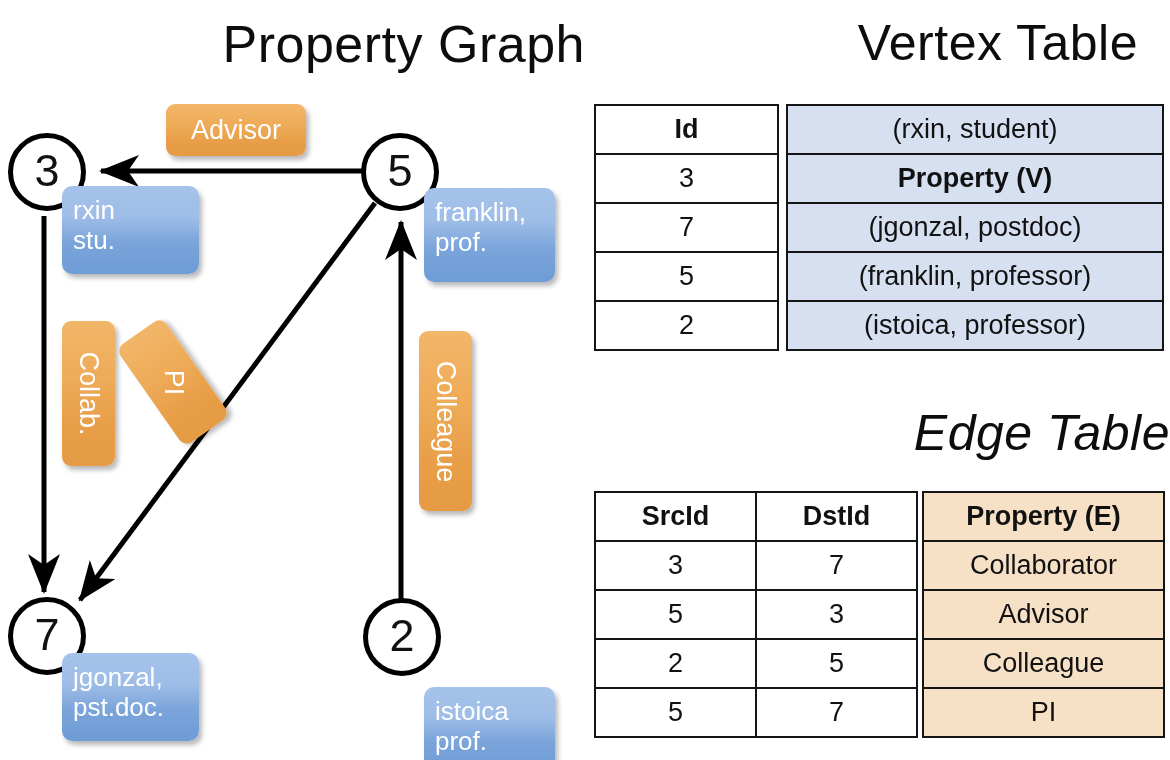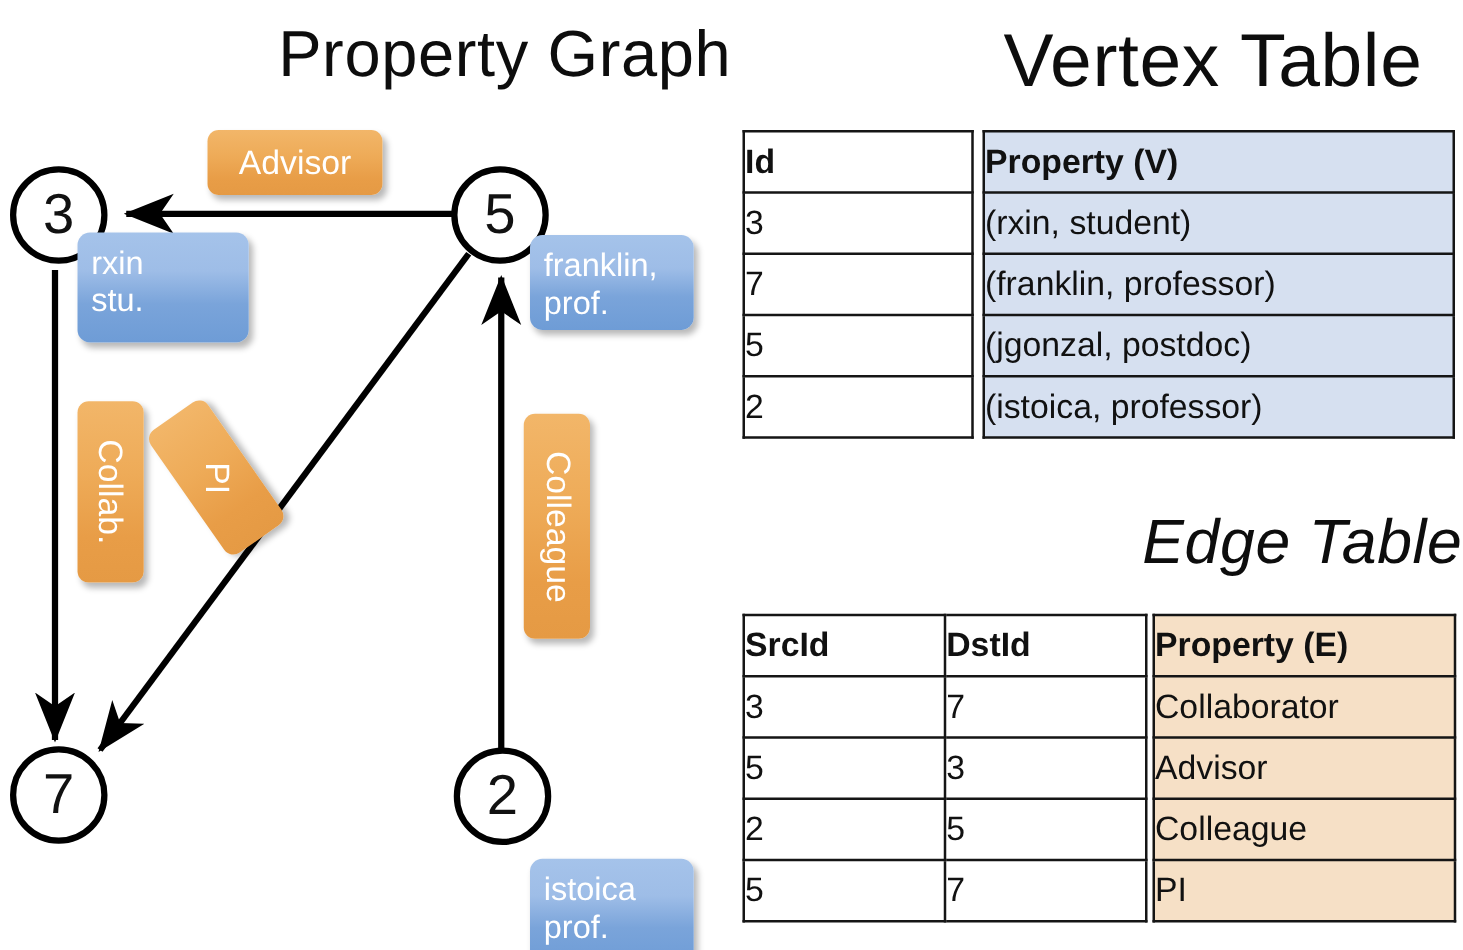--- a/index.html
+++ b/index.html
@@ -98,21 +98,21 @@
   
   .tbl {
     position: absolute;
     border-collapse: collapse;
     table-layout: fixed;
     font-family: "Liberation Sans", sans-serif;
     font-weight: 300;
   }
   .tbl td, .tbl th {
     border: 2px solid #151515;
-    text-align: left;
+    text-align: center;
     font-weight: 300;
     font-size: 27px;
     color: #111;
     padding: 0;
     height: 47px;
   }
   .tbl th {
     font-weight: 700;
     font-size: 27px;
   }
@@ -147,23 +147,25 @@
 
   <div class="node-circle" style="left:361px; top:133px; width:78px; height:78px;">5</div>
 
   <div class="node-circle" style="left:8px; top:597px; width:78px; height:78px;">7</div>
 
   <div class="node-circle" style="left:363px; top:598px; width:78px; height:78px;">2</div>
 
   <div class="prop-box" style="left:62px; top:186px; width:137px; height:88px;">rxin
 stu.</div>
 
-  <div class="prop-box" style="left:424px; top:188px; width:131px; height:76px;">franklin,
+  <div class="prop-box" style="left:424px; top:188px; width:131px; height:94px;">franklin,
 prof.</div>
 
+  <div class="prop-box" style="left:62px; top:653px; width:137px; height:88px;">jgonzal,
+pst.doc.</div>
 
   <div class="prop-box" style="left:424px; top:655px; width:131px; height:85px;margin-top:32px;">istoica
 prof.</div>
 
   <div class="edge-label" style="left:166px; top:104px; width:140px; height:52px;">
     <span>Advisor</span>
   </div>
 
   <div class="edge-label vertical" style="left:62px; top:321px; width:53px; height:145px;">
     <span>Collab.</span>
@@ -171,21 +173,21 @@
 
   <div class="edge-label diag" style="left:145px; top:322px; width:56px; height:120px; transform:rotate(-35deg);">
     <span>PI</span>
   </div>
 
   <div class="edge-label vertical" style="left:419px; top:331px; width:53px; height:180px;">
     <span>Colleague</span>
   </div>
 </div>
 
-<div class="section-title" style="left:553px; top:14px; width:585px; font-size:60px;">Vertex Table</div>
+<div class="section-title" style="left:553px; top:14px; width:585px; font-size:50px;">Vertex Table</div>
 
 <table class="tbl" style="left:594px; top:104px; width:185px;">
   <tbody>
     <tr>
       <th class="cell-white">Id</th>
     </tr>
     <tr>
       <td class="cell-white">3</td>
     </tr>
     <tr>
@@ -196,30 +198,30 @@
     </tr>
     <tr>
       <td class="cell-white">2</td>
     </tr>
   </tbody>
 </table>
 
 <table class="tbl" style="left:786px; top:104px; width:378px;">
   <tbody>
     <tr>
+      <td class="cell-blue">(rxin, student)</td>
+    </tr>
+    <tr>
       <th class="cell-blue">Property (V)</th>
     </tr>
     <tr>
-      <td class="cell-blue">(rxin, student)</td>
+      <td class="cell-blue">(jgonzal, postdoc)</td>
     </tr>
     <tr>
       <td class="cell-blue">(franklin, professor)</td>
-    </tr>
-    <tr>
-      <td class="cell-blue">(jgonzal, postdoc)</td>
     </tr>
     <tr>
       <td class="cell-blue">(istoica, professor)</td>
     </tr>
   </tbody>
 </table>
 
 <div class="section-title" style="left:585px; top:404px; width:585px; font-size:50px;font-style:italic;">Edge Table</div>
 
 <table class="tbl" style="left:594px; top:491px; width:322px;">

